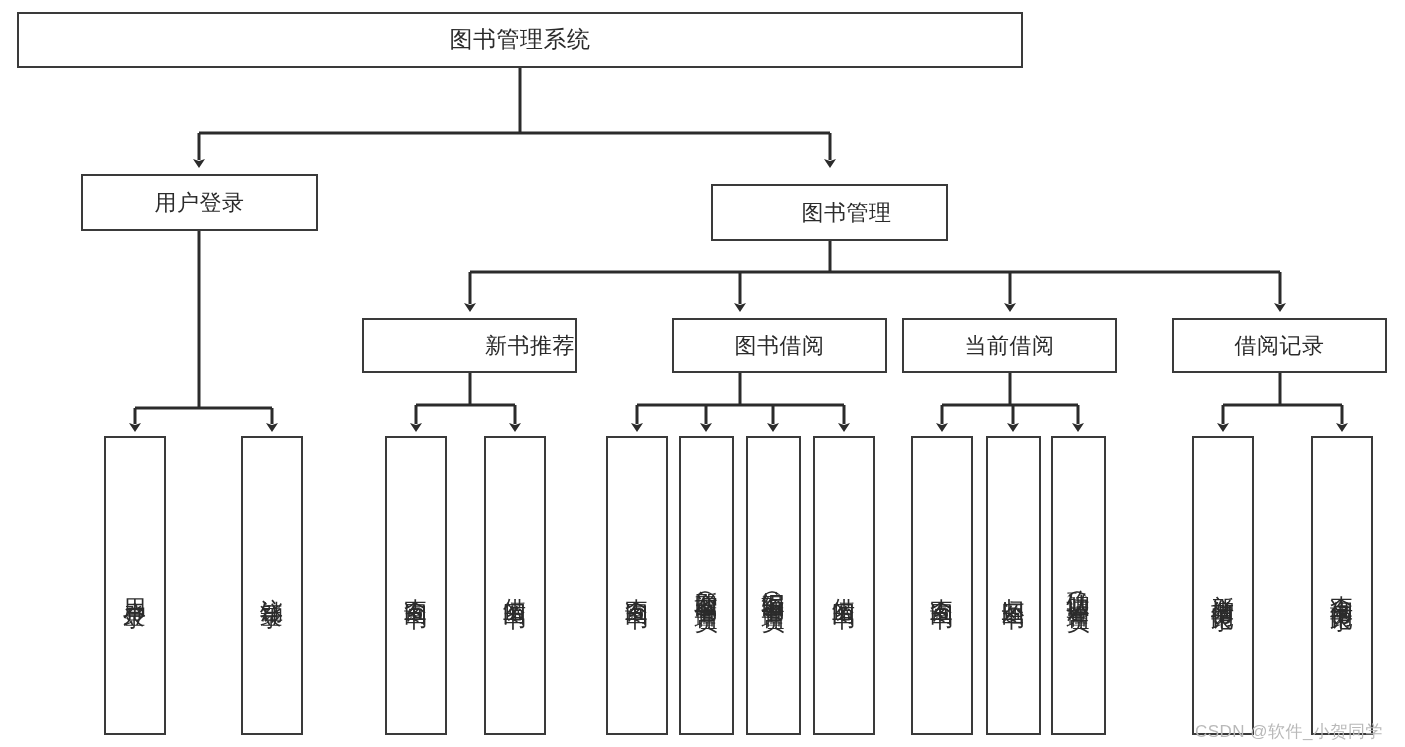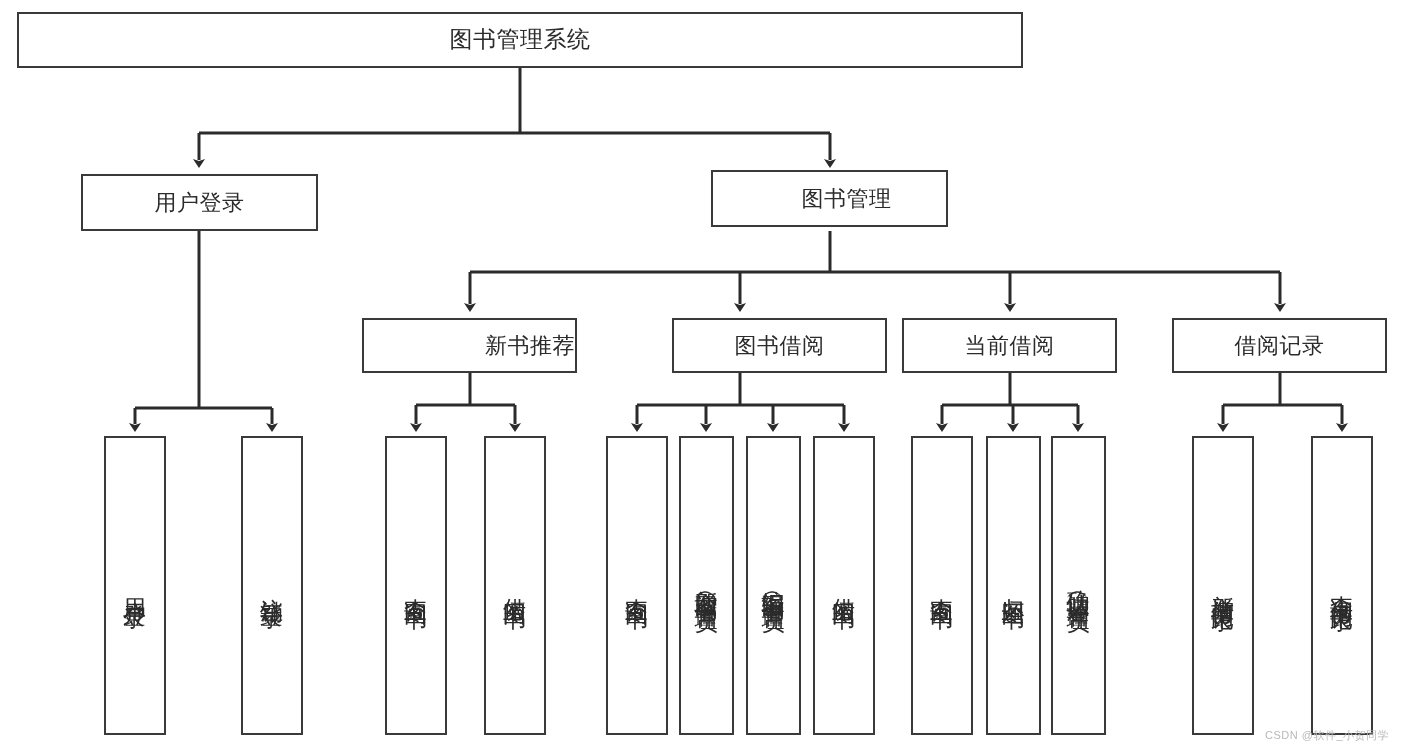--- a/index.html
+++ b/index.html
@@ -54,23 +54,23 @@
   .node.vertical .node-label {
     writing-mode: vertical-rl;
     text-orientation: upright;
     font-size: 23px;
     line-height: 1.05;
     letter-spacing: 3px;
     white-space: nowrap;
   }
   #watermark {
     position: absolute;
-    right: 16px;
+    right: 22px;
     bottom: 4px;
-    font-size: 11px;
+    font-size: 17px;
     color: #b9b9b9;
     letter-spacing: 0.5px;
     white-space: nowrap;
     pointer-events: none;
   }
 </style>
 </head>
 <body>
 
 <div id="diagram-root">
@@ -138,21 +138,21 @@
   </svg>
 
   <div class="node root horizontal" style="left:17px; top:12px; width:1006px; height:56px;">
     <span class="node-label">图书管理系统</span>
   </div>
 
   <div class="node horizontal" style="left:81px; top:174px; width:237px; height:57px;">
     <span class="node-label">用户登录</span>
   </div>
 
-  <div class="node horizontal" style="left:711px; top:170px; width:237px; height:57px;padding-left:34px;">
+  <div class="node horizontal" style="left:711px; top:184px; width:237px; height:57px;padding-left:34px;">
     <span class="node-label">图书管理</span>
   </div>
 
   <div class="node horizontal" style="left:362px; top:318px; width:215px; height:55px;justify-content:flex-end;">
     <span class="node-label">新书推荐</span>
   </div>
 
   <div class="node horizontal" style="left:632px; top:318px; width:215px; height:55px;margin-left:40px;">
     <span class="node-label">图书借阅</span>
   </div>

